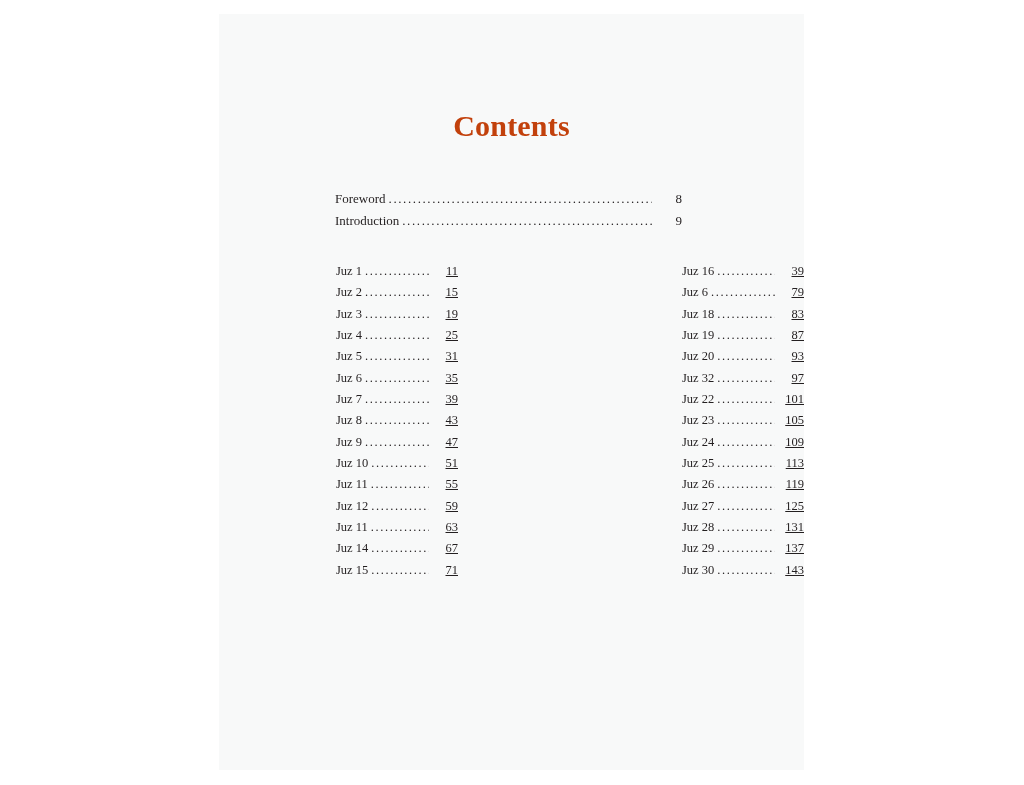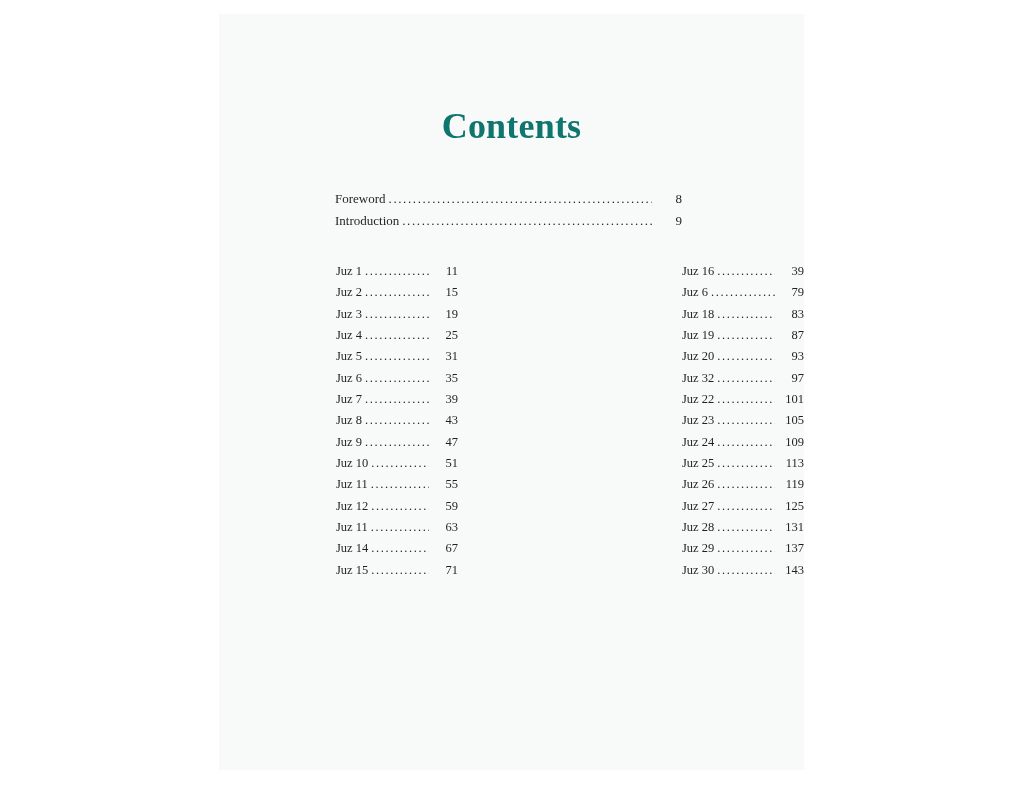--- a/index.html
+++ b/index.html
@@ -16,24 +16,24 @@
     left: 219px;
     top: 14px;
     width: 585px;
     height: 756px;
     background: #f8f9f9;
     color: #231f20;
   }
   .page-title {
     margin: 96px 0 0 0;
     text-align: center;
-    font-size: 36px;
+    font-size: 30px;
     font-weight: 700;
     line-height: 32px;
-    color: #0f766e;
+    color: #c2410c;
     letter-spacing: 0.2px;
   }
   .front-matter {
     margin: 46px 0 0 116px;
     width: 347px;
   }
   .front-matter .toc-row {
     line-height: 22px;
     font-size: 13px;
     justify-content: space-between;
@@ -73,20 +73,21 @@
   .juz-column + .juz-column {
     margin-left: 90px;
   }
   .juz-column .toc-row {
     line-height: 21.35px;
     font-size: 12.5px;
   }
   .juz-column .num {
     min-width: 21px;
     margin-left: 8px;
+    text-decoration: underline;
   }
 </style>
 </head>
 <body>
 
 <div class="page">
   <h1 class="page-title">Contents</h1>
 
   <div class="front-matter">
   <div class="toc-row">

